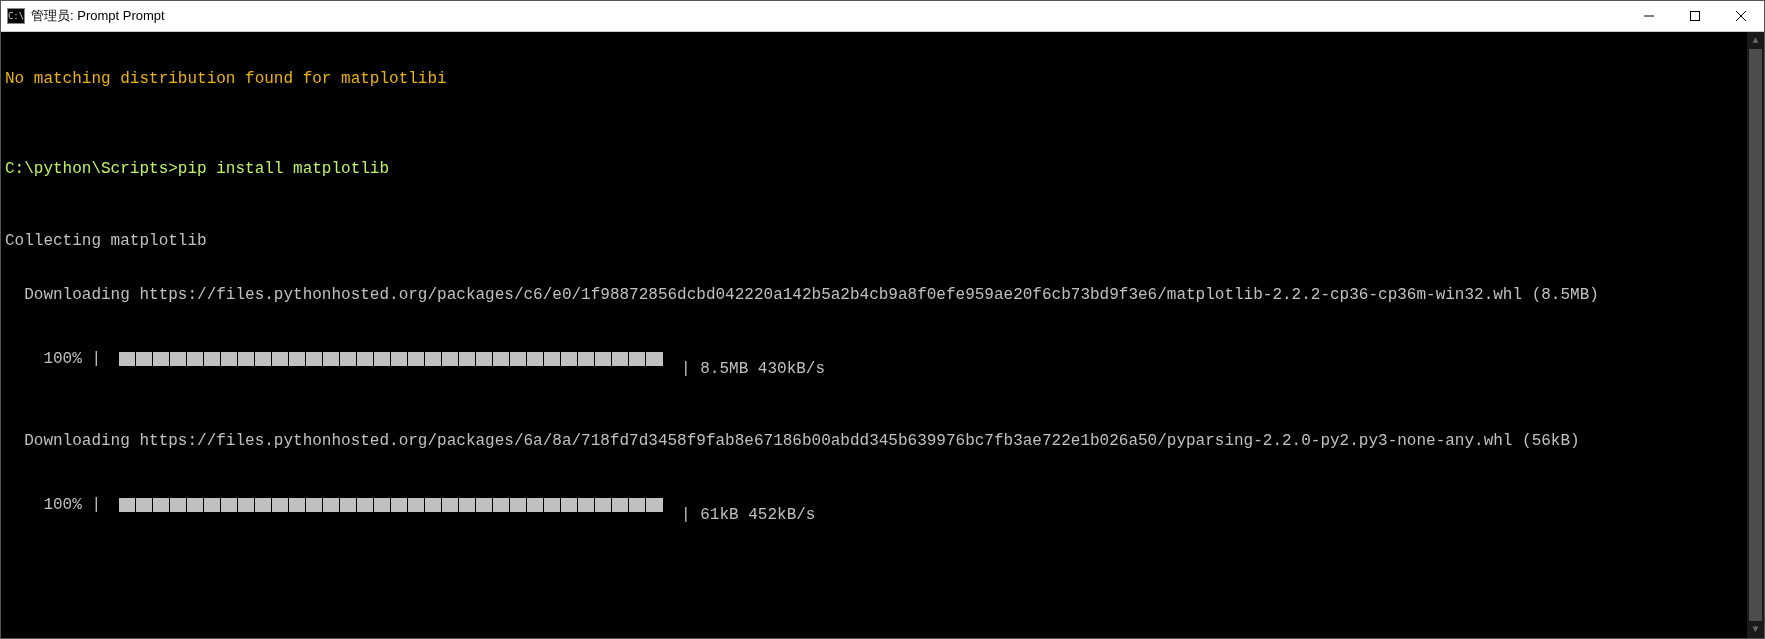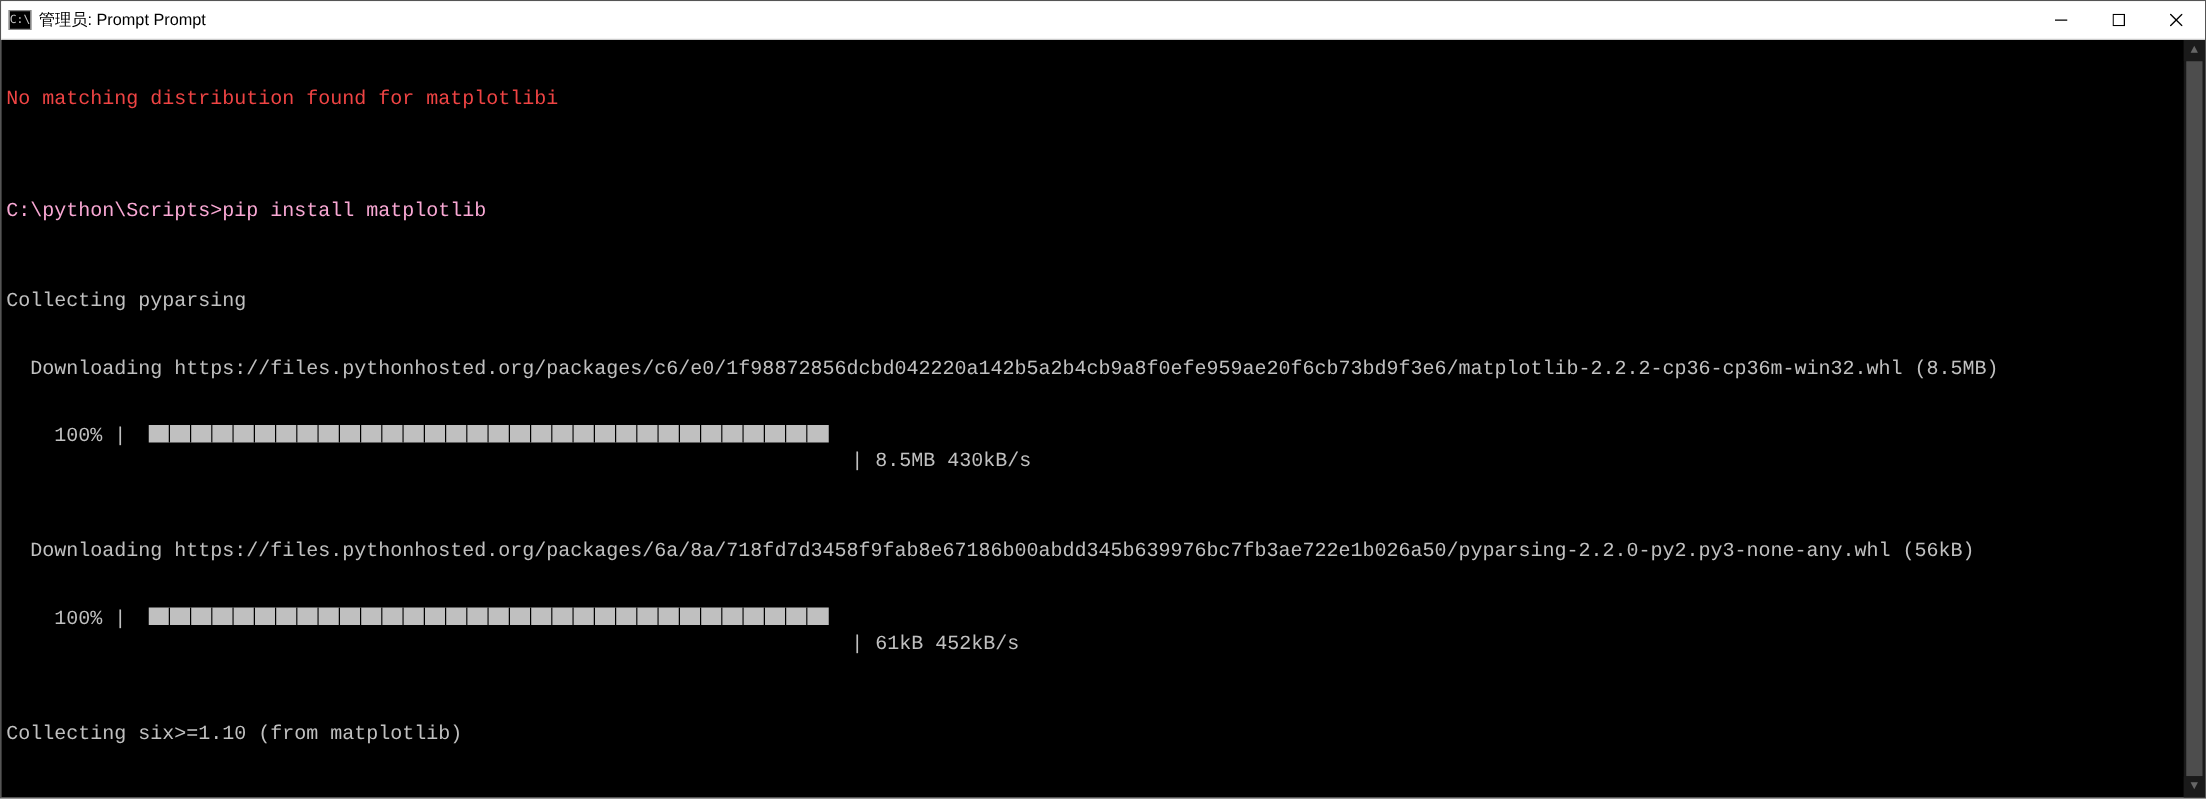--- a/index.html
+++ b/index.html
@@ -71,38 +71,38 @@
     font-family: "NSimSun", "SimSun", Consolas, "Courier New", monospace;
     font-size: 16px;
     line-height: 18px;
     padding: 2px 4px 0 4px;
     white-space: pre;
     overflow: hidden;
     position: relative;
     letter-spacing: 0px;
   }
   .line { display: block; }
-  .err { color: #ef4444; }
+  .err { color: #eab308; }
   .progress-line {
     display: flex;
-    align-items: flex-start;
+    align-items: center;
     gap: 12px;
   }
   .progress-line .pct { }
   .progress-line .bar-wrap { margin: 0 6px; display: inline-flex; }
   .seg {
     width: 17px;
     height: 14px;
     background: #c0c0c0;
     border-right: 1px solid #000;
     box-sizing: border-box;
   }
   .seg:last-child { border-right: none; }
   .progress-line .rate { white-space: pre; margin-top: 20px; }
-  .prompt { color: #f9a8d4; }
+  .prompt { color: #bef264; }
   .scrollbar {
     position: absolute;
     right: 0;
     top: 0;
     bottom: 0;
     width: 17px;
     background: #1a1a1a;
   }
   .scroll-btn {
     position: absolute;
@@ -155,28 +155,27 @@
           </svg>
       </div>
     </div>
   </div>
 
   <div class="terminal">
     <span class="line err">No matching distribution found for matplotlibi</span>
     <span class="line"></span>
     <span class="line prompt">C:\python\Scripts&gt;pip install matplotlib</span>
 
-    <span class="line">Collecting pyparsing</span>
+    <span class="line">Collecting matplotlib</span>
     <span class="line">  Downloading https://files.pythonhosted.org/packages/c6/e0/1f98872856dcbd042220a142b5a2b4cb9a8f0efe959ae20f6cb73bd9f3e6/matplotlib-2.2.2-cp36-cp36m-win32.whl (8.5MB)</span>
     <span class="progress-line"><span class="pct">    100% |</span><span class="bar-wrap"><span class="seg"></span><span class="seg"></span><span class="seg"></span><span class="seg"></span><span class="seg"></span><span class="seg"></span><span class="seg"></span><span class="seg"></span><span class="seg"></span><span class="seg"></span><span class="seg"></span><span class="seg"></span><span class="seg"></span><span class="seg"></span><span class="seg"></span><span class="seg"></span><span class="seg"></span><span class="seg"></span><span class="seg"></span><span class="seg"></span><span class="seg"></span><span class="seg"></span><span class="seg"></span><span class="seg"></span><span class="seg"></span><span class="seg"></span><span class="seg"></span><span class="seg"></span><span class="seg"></span><span class="seg"></span><span class="seg"></span><span class="seg"></span></span><span class="rate">| 8.5MB 430kB/s</span></span>
 
     <span class="line">  Downloading https://files.pythonhosted.org/packages/6a/8a/718fd7d3458f9fab8e67186b00abdd345b639976bc7fb3ae722e1b026a50/pyparsing-2.2.0-py2.py3-none-any.whl (56kB)</span>
     <span class="progress-line"><span class="pct">    100% |</span><span class="bar-wrap"><span class="seg"></span><span class="seg"></span><span class="seg"></span><span class="seg"></span><span class="seg"></span><span class="seg"></span><span class="seg"></span><span class="seg"></span><span class="seg"></span><span class="seg"></span><span class="seg"></span><span class="seg"></span><span class="seg"></span><span class="seg"></span><span class="seg"></span><span class="seg"></span><span class="seg"></span><span class="seg"></span><span class="seg"></span><span class="seg"></span><span class="seg"></span><span class="seg"></span><span class="seg"></span><span class="seg"></span><span class="seg"></span><span class="seg"></span><span class="seg"></span><span class="seg"></span><span class="seg"></span><span class="seg"></span><span class="seg"></span><span class="seg"></span></span><span class="rate">| 61kB 452kB/s</span></span>
 
-    <span class="line">Collecting six&gt;=1.10 (from matplotlib)</span>
     
 
     
     
     
 
     
     
     
 

